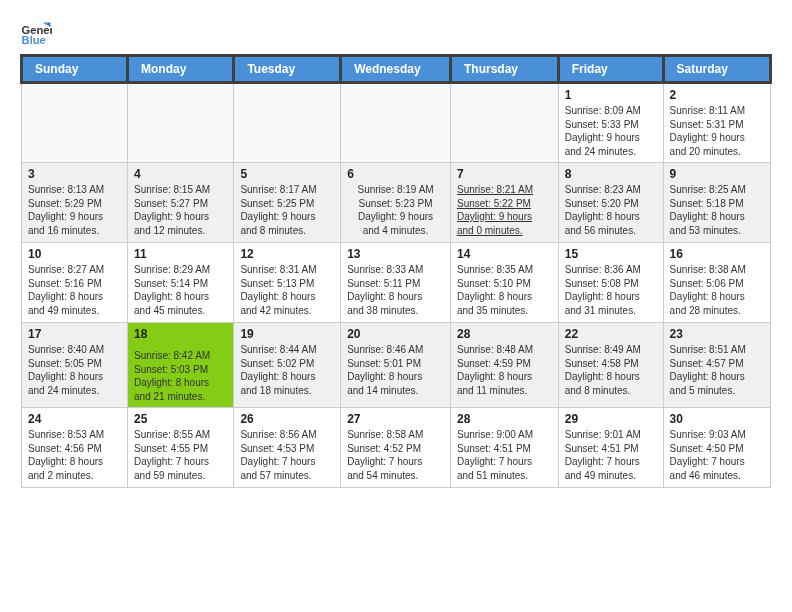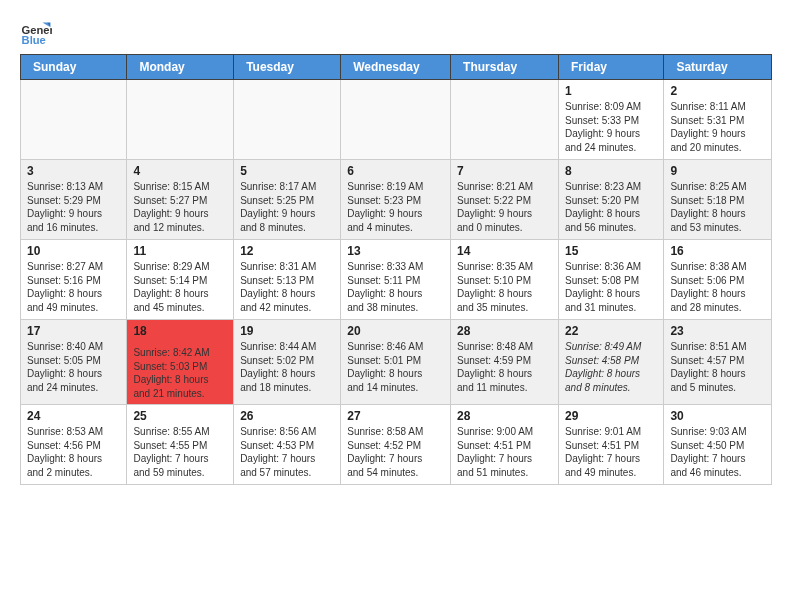--- a/index.html
+++ b/index.html
@@ -46,21 +46,21 @@
       width: 100%;
       border-collapse: collapse;
     }
     .calendar th {
       background: #4a90d9;
       color: #fff;
       font-size: 12px;
       font-weight: bold;
       padding: 5px 12px;
       text-align: left;
-      border: 1px solid #404040;
+      border: 3px solid #404040;
     }
     .calendar td {
       border: 1px solid #ccc;
       vertical-align: top;
       padding: 4px 6px;
       width: 113px;
       font-size: 10.5px;
       height: 80px;
       background: #fff;
     }
@@ -157,28 +157,28 @@
           </td>
           <td style="background: rgb(240, 240, 240);">
             <span class="day-num">5</span>
             <div class="day-info" style="white-space: pre-line;">Sunrise: 8:17 AM
 Sunset: 5:25 PM
 Daylight: 9 hours
 and 8 minutes.</div>
           </td>
           <td style="background: rgb(240, 240, 240);">
             <span class="day-num">6</span>
-            <div class="day-info" style="white-space: pre-line;">Sunrise: 8:19 AM
+            <div class="day-info" style="white-space: pre-line; text-align: center;">Sunrise: 8:19 AM
 Sunset: 5:23 PM
 Daylight: 9 hours
 and 4 minutes.</div>
           </td>
           <td style="background: rgb(240, 240, 240);">
             <span class="day-num">7</span>
-            <div class="day-info" style="white-space: pre-line;">Sunrise: 8:21 AM
+            <div class="day-info" style="white-space: pre-line; text-decoration: underline;">Sunrise: 8:21 AM
 Sunset: 5:22 PM
 Daylight: 9 hours
 and 0 minutes.</div>
           </td>
           <td style="background: rgb(240, 240, 240);">
             <span class="day-num">8</span>
             <div class="day-info" style="white-space: pre-line;">Sunrise: 8:23 AM
 Sunset: 5:20 PM
 Daylight: 8 hours
 and 56 minutes.</div>
@@ -243,21 +243,21 @@
           </td>
         </tr>
         <tr>
           <td style="background: rgb(240, 240, 240);">
             <span class="day-num">17</span>
             <div class="day-info" style="white-space: pre-line;">Sunrise: 8:40 AM
 Sunset: 5:05 PM
 Daylight: 8 hours
 and 24 minutes.</div>
           </td>
-          <td style="background: #ef4444;">
+          <td style="background: #84cc16;">
             <span class="day-num">18</span>
             <div class="day-info" style="white-space: pre-line; margin-top: 8px;">Sunrise: 8:42 AM
 Sunset: 5:03 PM
 Daylight: 8 hours
 and 21 minutes.</div>
           </td>
           <td style="background: rgb(240, 240, 240);">
             <span class="day-num">19</span>
             <div class="day-info" style="white-space: pre-line;">Sunrise: 8:44 AM
 Sunset: 5:02 PM
@@ -273,21 +273,21 @@
           </td>
           <td style="background: rgb(240, 240, 240);">
             <span class="day-num">28</span>
             <div class="day-info" style="white-space: pre-line;">Sunrise: 8:48 AM
 Sunset: 4:59 PM
 Daylight: 8 hours
 and 11 minutes.</div>
           </td>
           <td style="background: rgb(240, 240, 240);">
             <span class="day-num">22</span>
-            <div class="day-info" style="white-space: pre-line; font-style: italic;">Sunrise: 8:49 AM
+            <div class="day-info" style="white-space: pre-line;">Sunrise: 8:49 AM
 Sunset: 4:58 PM
 Daylight: 8 hours
 and 8 minutes.</div>
           </td>
           <td style="background: rgb(240, 240, 240);">
             <span class="day-num">23</span>
             <div class="day-info" style="white-space: pre-line;">Sunrise: 8:51 AM
 Sunset: 4:57 PM
 Daylight: 8 hours
 and 5 minutes.</div>

